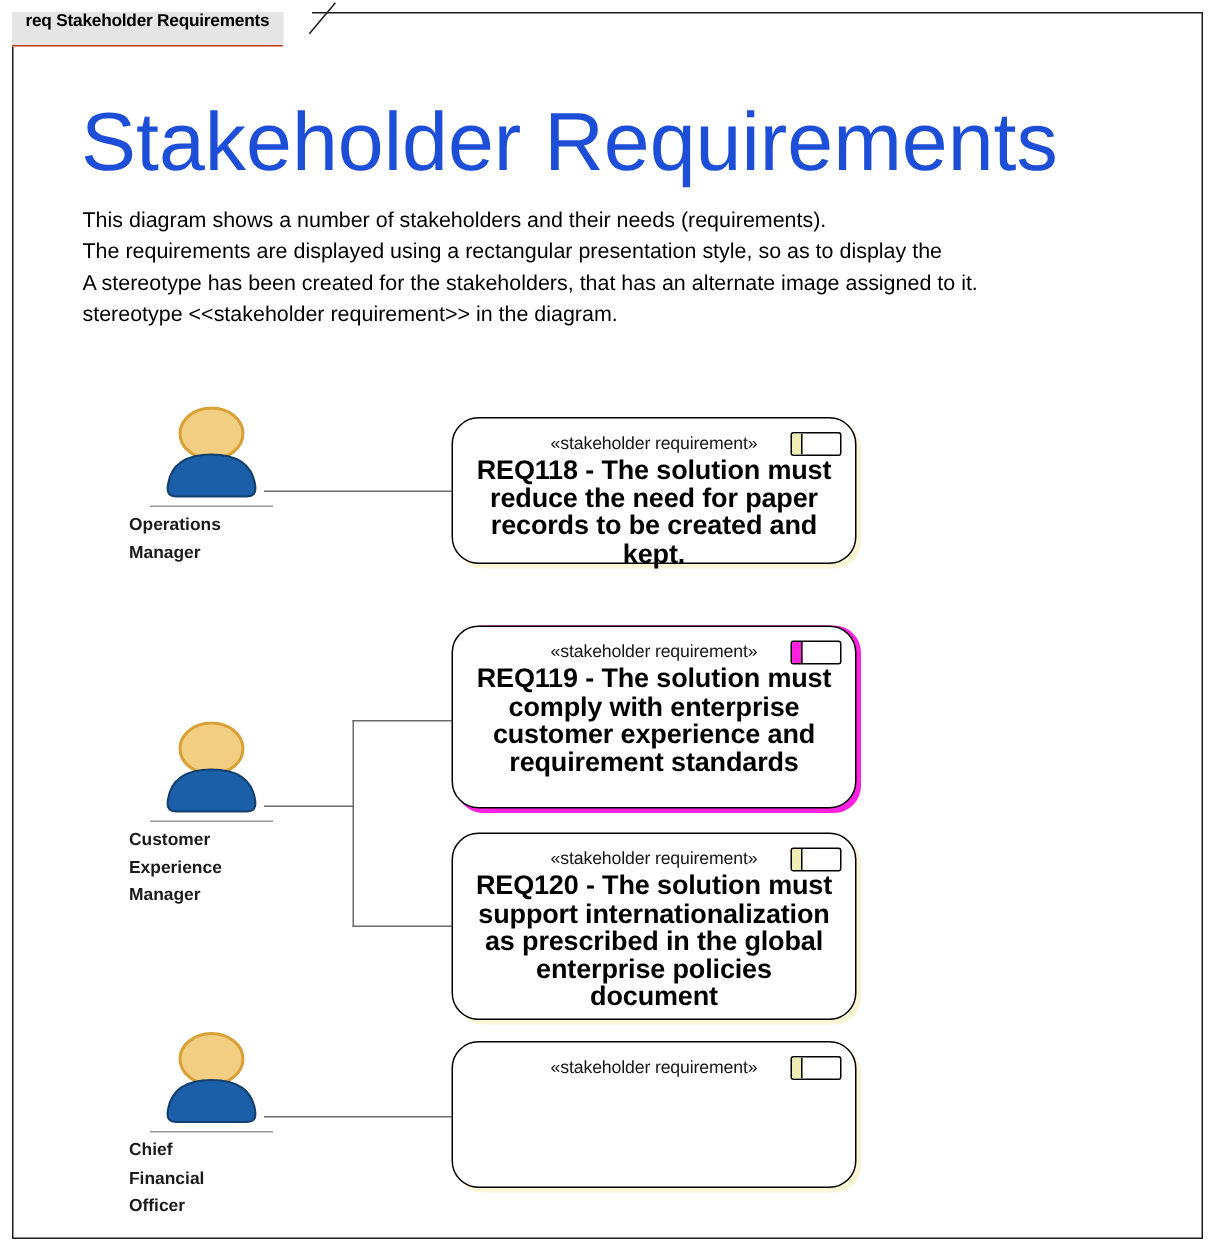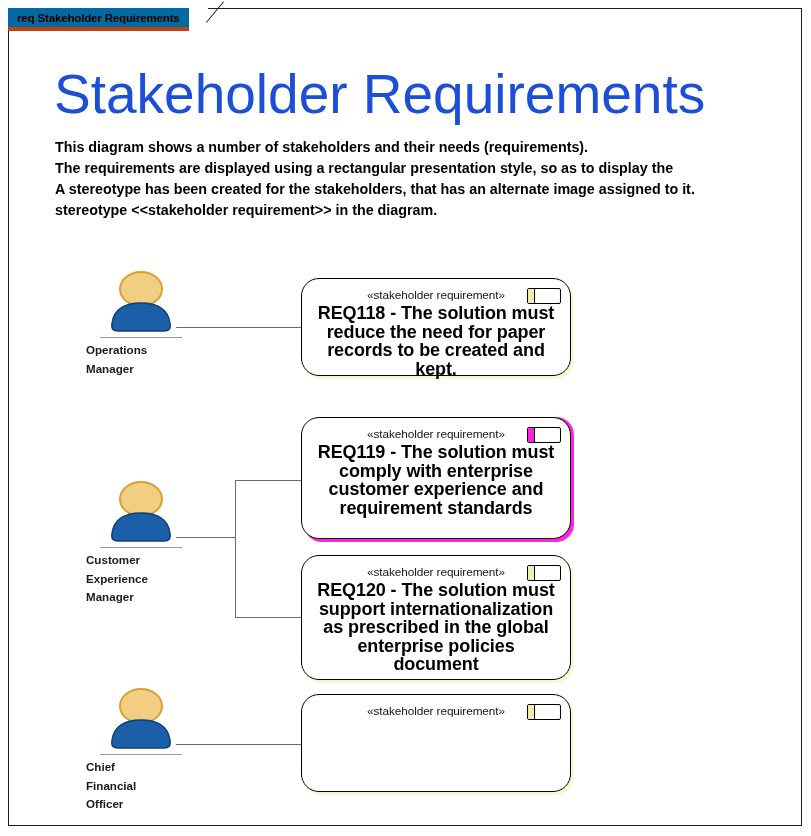--- a/index.html
+++ b/index.html
@@ -37,27 +37,27 @@
     top: 8px;
     height: 23px;
     border-right: none;
     box-sizing: border-box;
     background: #ffffff;
     display: flex;
     align-items: center;
   }
   .frame-tab-body {
     height: 23px;
-    border-bottom: 4px solid #c2410c;
+    border-bottom: 1px solid #c2410c;
     border-right: 1px solid transparent;
     box-sizing: border-box;
     padding: 0 8px 0 9px;
     display: flex;
-    align-items: center;
-    background: #0369a1;
+    align-items: flex-start;
+    background: #e5e5e5;
     position: relative;
   }
   .frame-tab-label {
     font-size: 11.5px;
     font-weight: bold;
     color: #000000;
     letter-spacing: -0.15px;
     white-space: nowrap;
   }
   
@@ -91,21 +91,21 @@
   }
   .description {
     position: absolute;
     left: 55px;
     top: 137px;
     width: 700px;
     font-size: 14.3px;
     line-height: 21px;
     color: #000000;
   }
-  .description div { white-space: nowrap; font-weight: bold; }
+  .description div { white-space: nowrap; }
 
   
   .actor {
     position: absolute;
     width: 110px;
     text-align: left;
   }
   .actor-figure {
     width: 86px;
     height: 64px;

